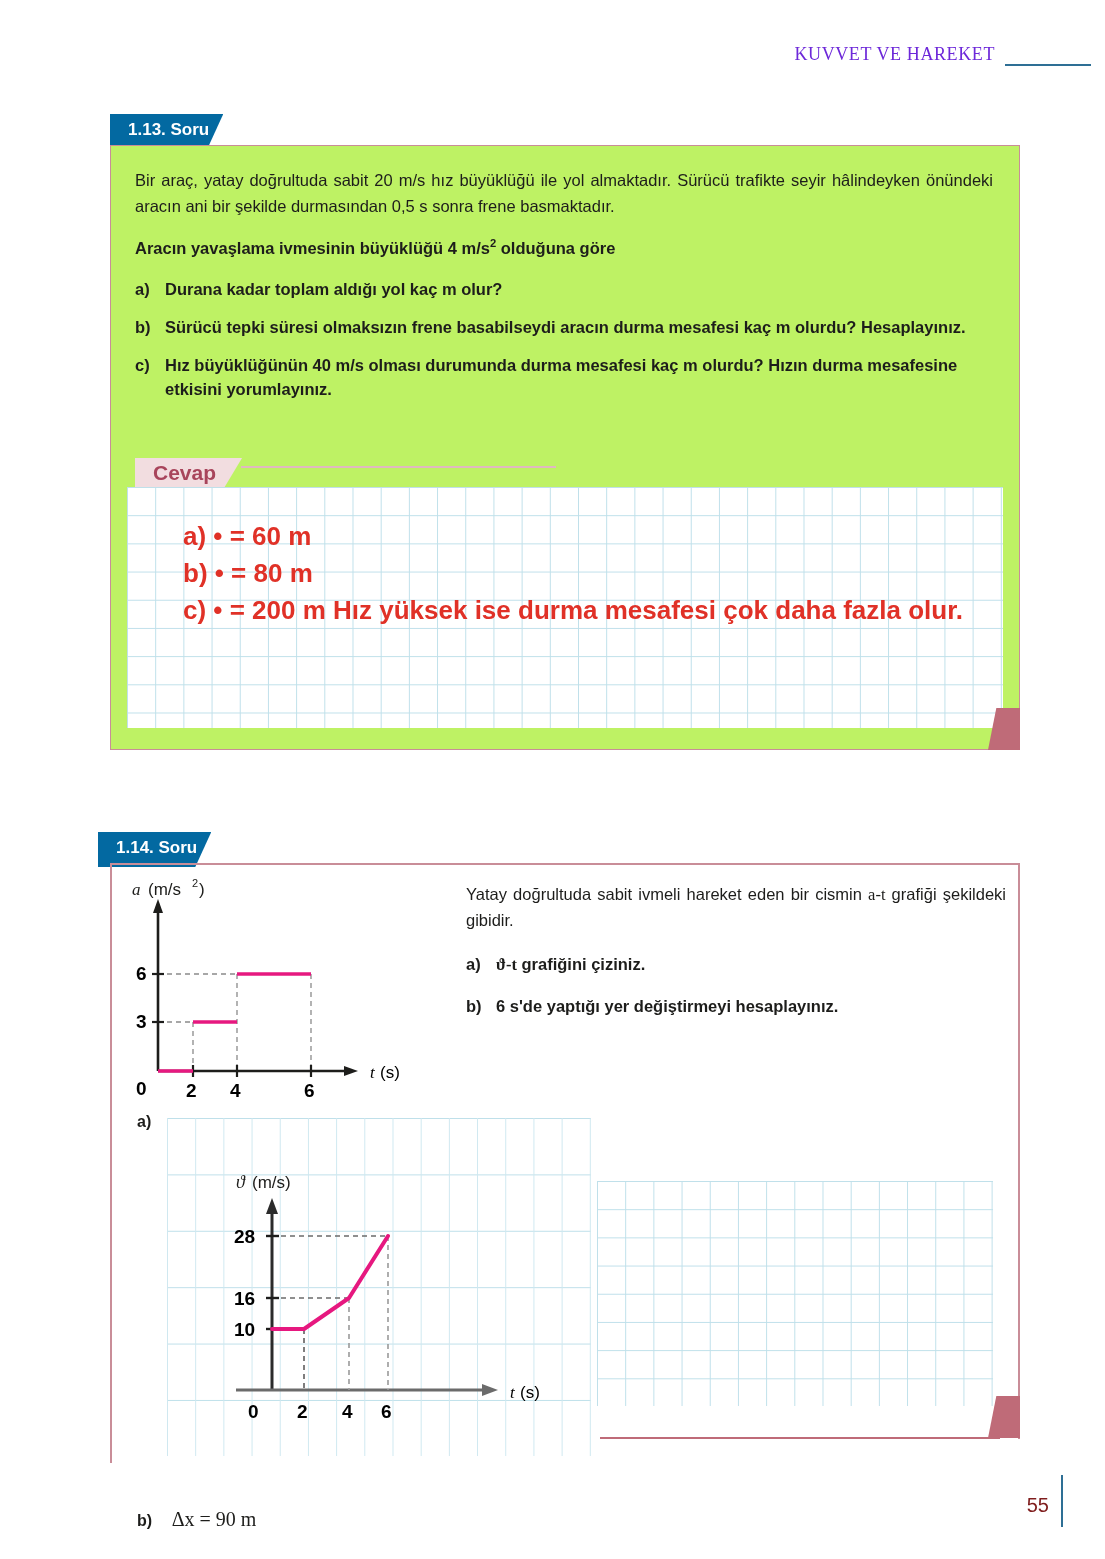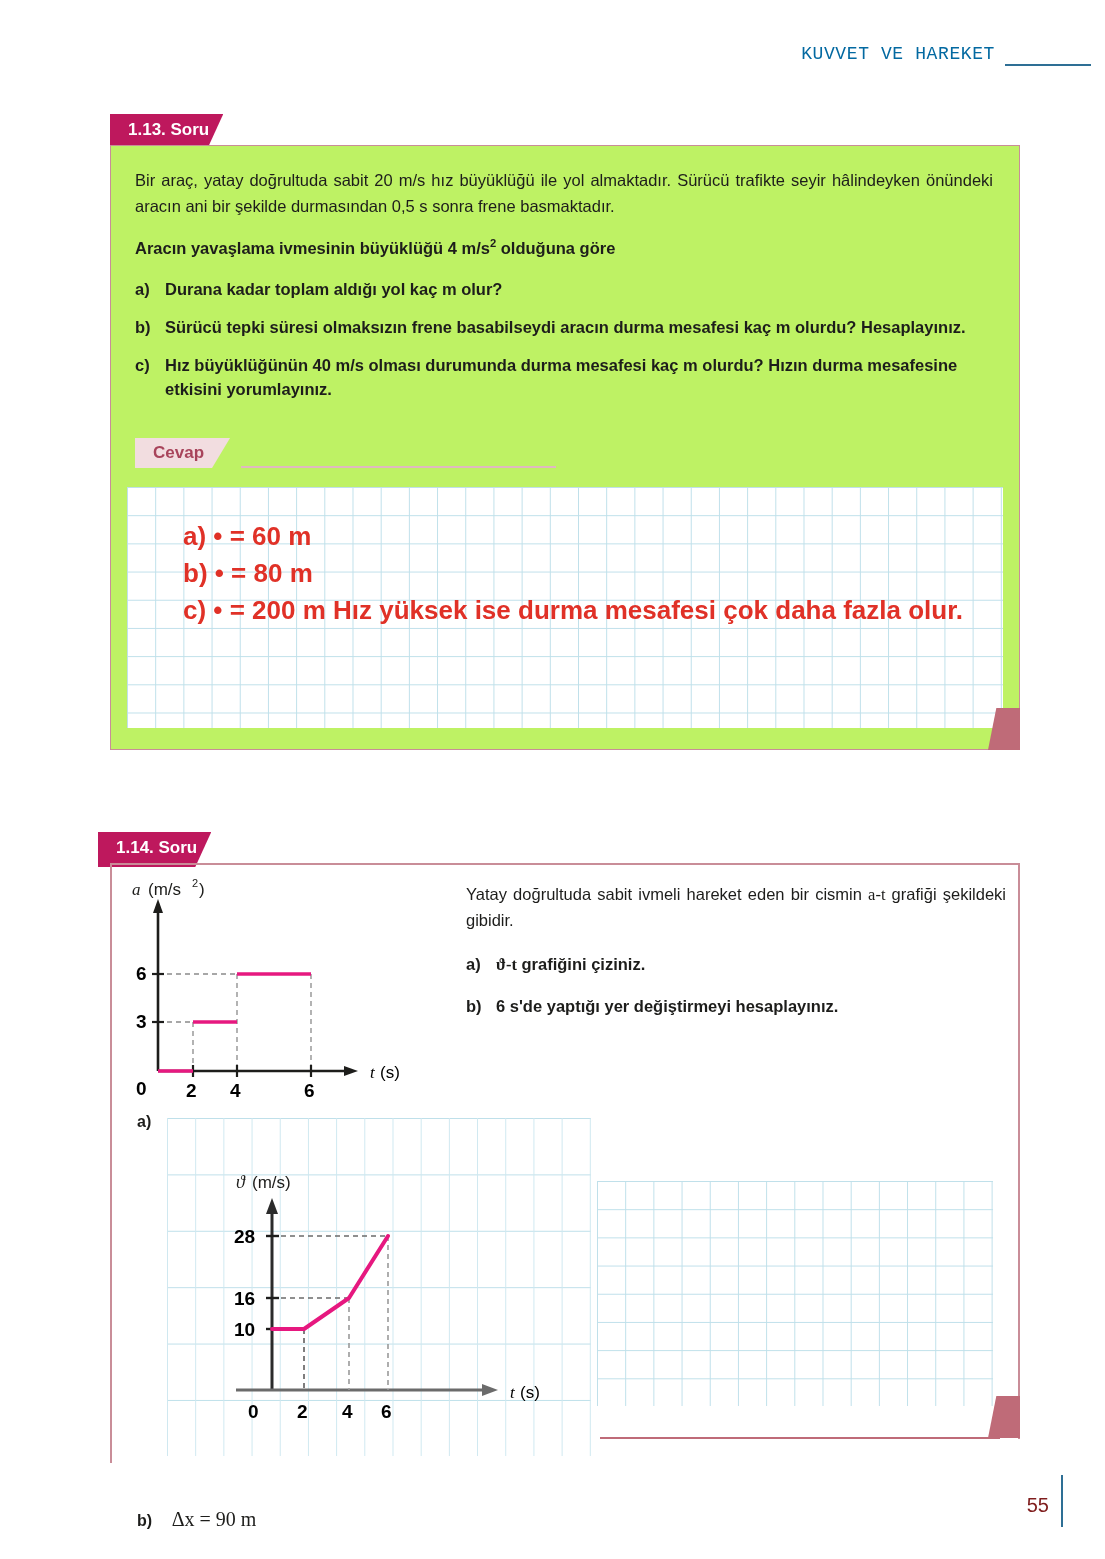--- a/index.html
+++ b/index.html
@@ -10,33 +10,33 @@
     color:#1d1d1b;
   }
   .abs{position:absolute;}
 
   
   #page-header{
     top:44px;left:0;width:1105px;height:28px;
   }
   #header-title{
     position:absolute;right:110px;top:0;
-    font-family:Liberation Mono, monospace;
-    font-size:18px;letter-spacing:.6px;color:#0369a1;
+    font-family:Liberation Serif, serif;
+    font-size:18px;letter-spacing:.6px;color:#6d28d9;
     white-space:nowrap;
   }
   #header-rule{
     position:absolute;right:14px;top:20px;width:86px;height:2px;
     background:#2e6f95;
   }
 
   
   .q-tab{
     height:31px;line-height:31px;
-    background:#be185d;color:#ffffff;
+    background:#0369a1;color:#ffffff;
     font-size:17px;font-weight:bold;
     padding:0 14px 4px 18px;
     -webkit-clip-path:polygon(0 0,100% 0,calc(100% - 16px) 100%,0 100%);
     clip-path:polygon(0 0,100% 0,calc(100% - 16px) 100%,0 100%);
     display:inline-block;white-space:nowrap;
   }
 
   
   .q-card{
     border:1.5px solid #c98d98;
@@ -58,24 +58,25 @@
     margin-bottom:14px;
   }
   .q-item .mk{width:30px;flex:none;}
   .q-item .tx{flex:1;}
   sup{font-size:.68em;vertical-align:super;}
 
   
   .cevap-tab{
     display:inline-block;height:30px;line-height:30px;
     background:#f2dde0;color:#a8445b;
-    font-size:17px;font-weight:bold;
+    font-size:21px;font-weight:bold;
     padding:0 26px 0 18px;
     -webkit-clip-path:polygon(0 0,100% 0,calc(100% - 18px) 100%,0 100%);
     clip-path:polygon(0 0,100% 0,calc(100% - 18px) 100%,0 100%);
+    margin-top:20px;
   }
   .cevap-rule{height:2px;background:#e0b9c0;}
 
   
   .grid{
     background-color:#ffffff;
     background-image:
       linear-gradient(to right,#bfe0ea 1px,transparent 1px),
       linear-gradient(to bottom,#bfe0ea 1px,transparent 1px);
     background-size:28.2px 28.2px;

